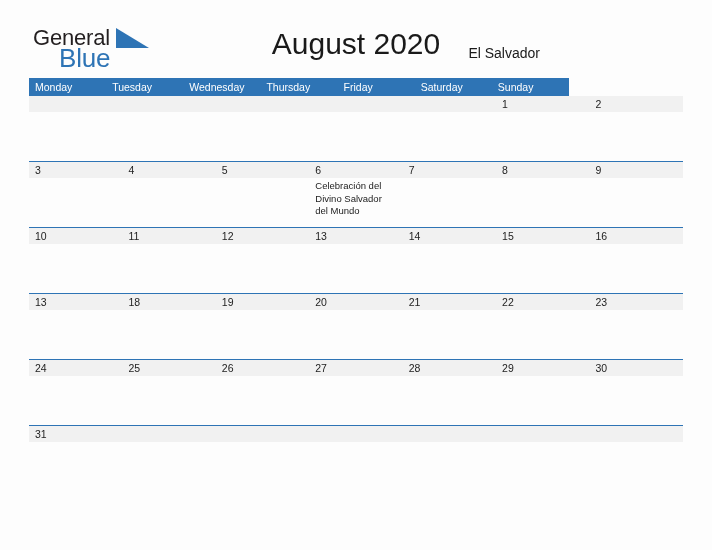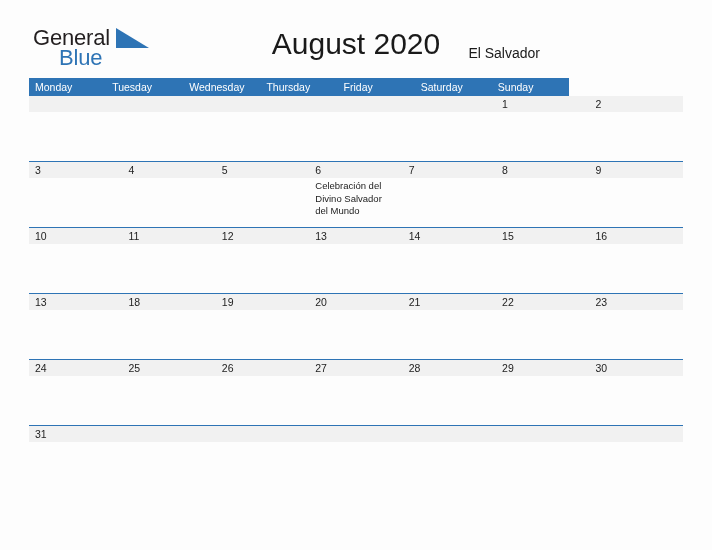--- a/index.html
+++ b/index.html
@@ -36,21 +36,21 @@
     font-size: 22px;
     letter-spacing: -0.2px;
     color: #231f20;
     font-family: "Liberation Sans", sans-serif;
     line-height: 22px;
   }
   .brand-blue {
     position: absolute;
     left: 26px;
     top: 20px;
-    font-size: 22px;
+    font-size: 26px;
     letter-spacing: -0.2px;
     color: #2e74b5;
     font-family: "Liberation Sans", sans-serif;
     line-height: 22px;
   }
   .brand-flag {
     position: absolute;
     left: 83px;
     top: 1px;
     width: 33px;

